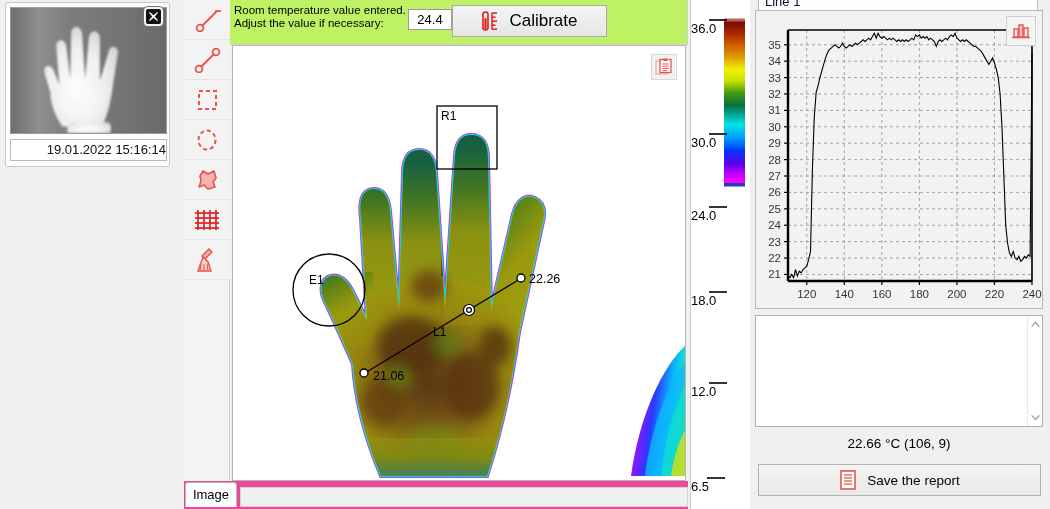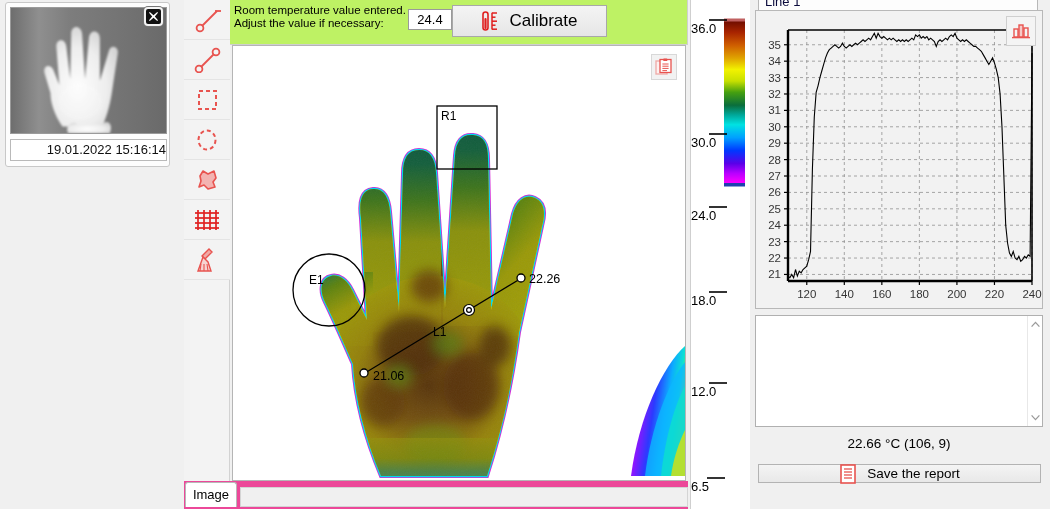--- a/index.html
+++ b/index.html
@@ -141,21 +141,21 @@
   }
   .sb-arrow {
     position: absolute; left: 0; width: 15px; height: 15px;
     display: flex; align-items: center; justify-content: center;
   }
   #status-line {
     position: absolute; left: 5px; top: 434px; width: 288px; height: 20px;
     text-align: center; font-size: 13.5px; color: #000; line-height: 20px;
   }
   #save-report-btn {
-    position: absolute; left: 8px; top: 464px; width: 283px; height: 19px;
+    position: absolute; left: 8px; top: 464px; width: 283px; height: 32px;
     background: linear-gradient(#f4f4f4, #e8e8e8); border: 1px solid #b3b3b3;
     display: flex; align-items: center; justify-content: center; gap: 10px;
     font-size: 13.5px; cursor: pointer;
   }
 
   
   #bottom-strip {
     position: absolute; left: 184px; top: 481px; width: 504px; height: 28px;
     background: #ec4899;
   }

